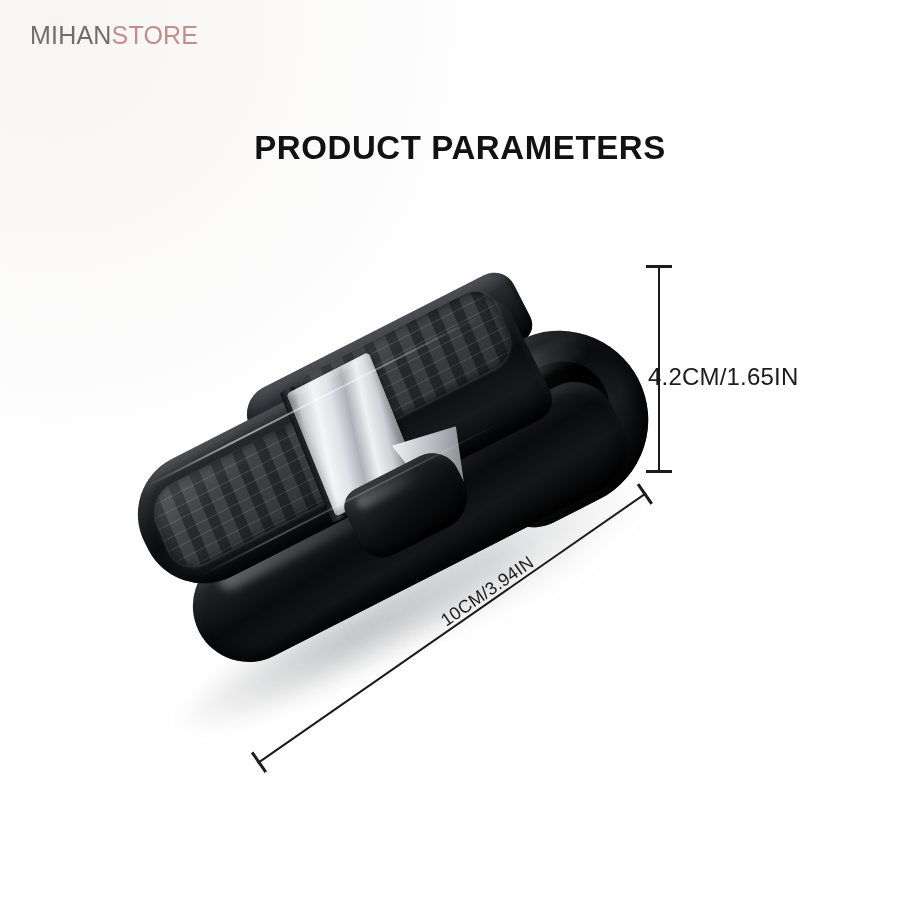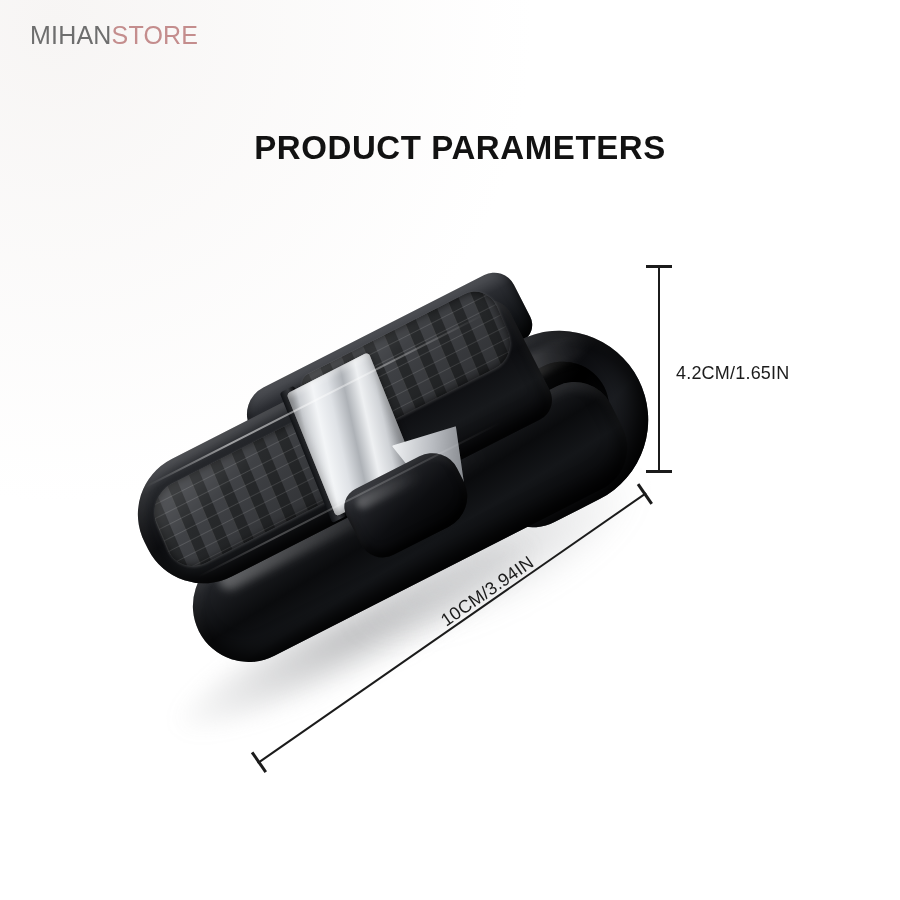--- a/index.html
+++ b/index.html
@@ -323,23 +323,23 @@
     width: 26px;
     height: 3px;
     background: #1b1b1b;
     left: 646px;
   }
   .dim-cap-v.top    { top: 265px; }
   .dim-cap-v.bottom { top: 470px; }
 
   .dim-label-v {
     position: absolute;
-    left: 676px;
+    left: 648px;
     top: 363px;
-    font-size: 18px;
+    font-size: 24px;
     color: #1c1c1c;
     letter-spacing: 0.2px;
     white-space: nowrap;
   }
 
   
   .dim-diag-wrap {
     position: absolute;
     left: 258px;
     top: 762px;

